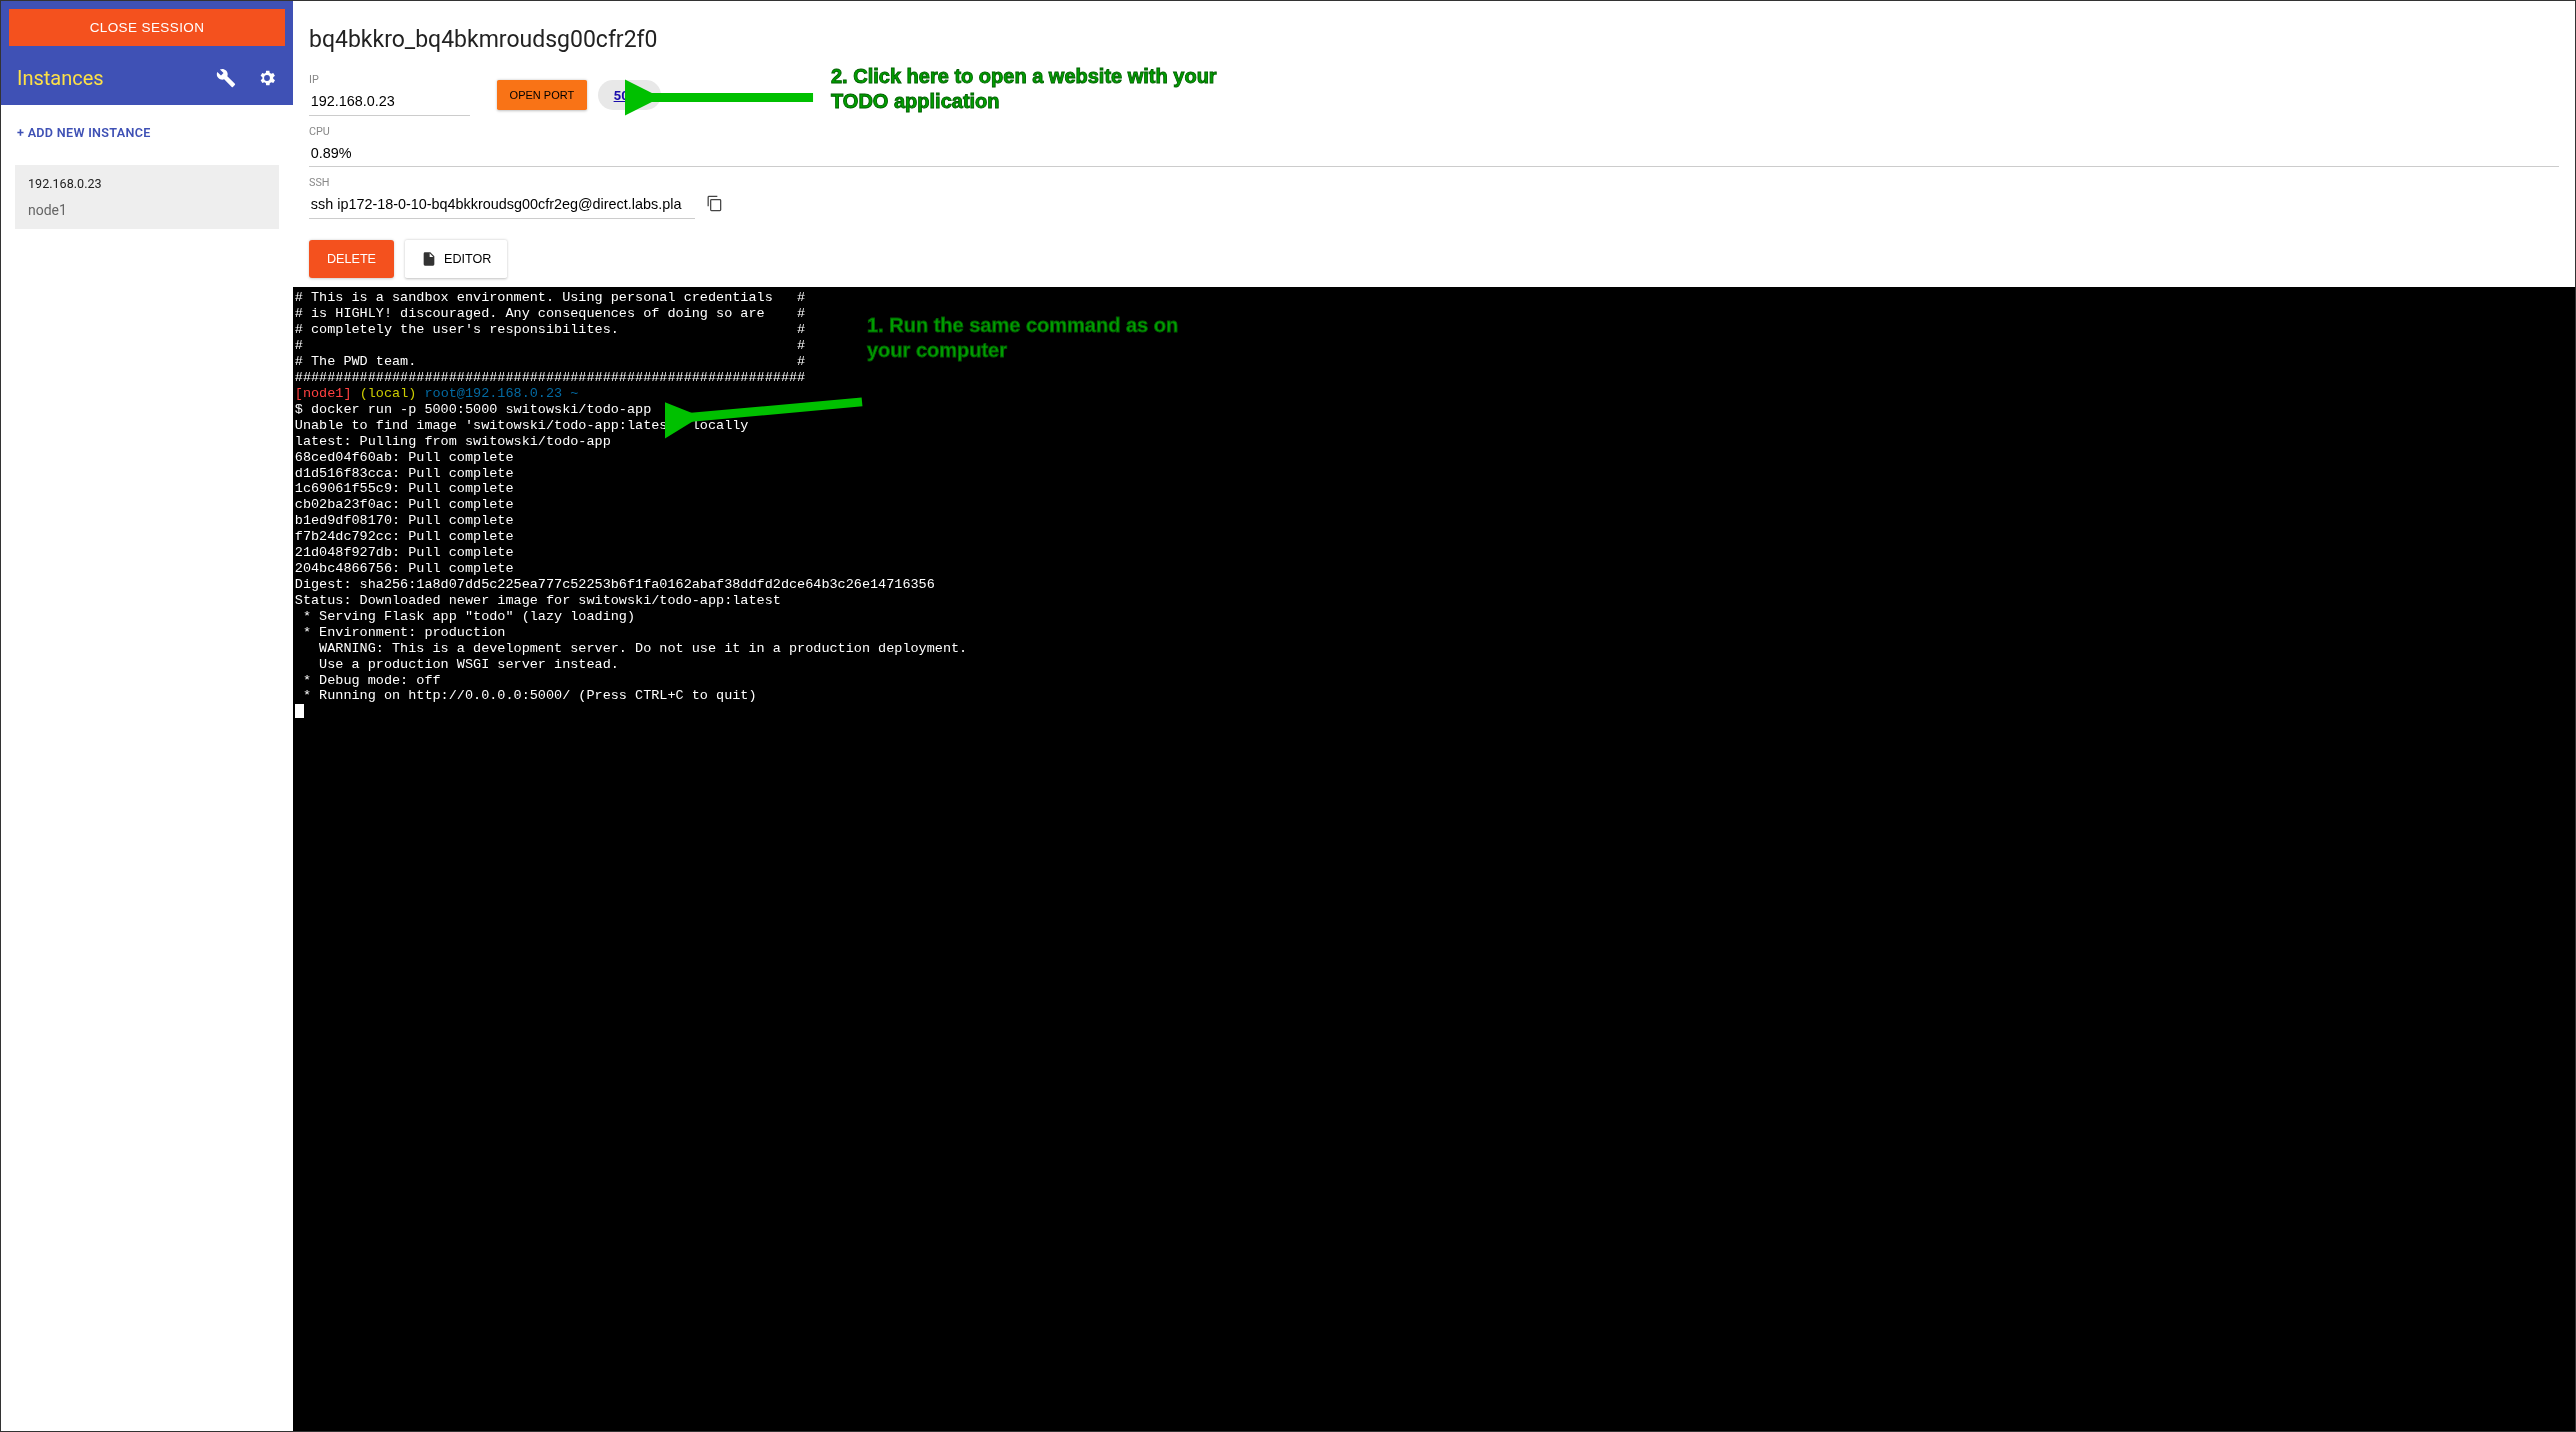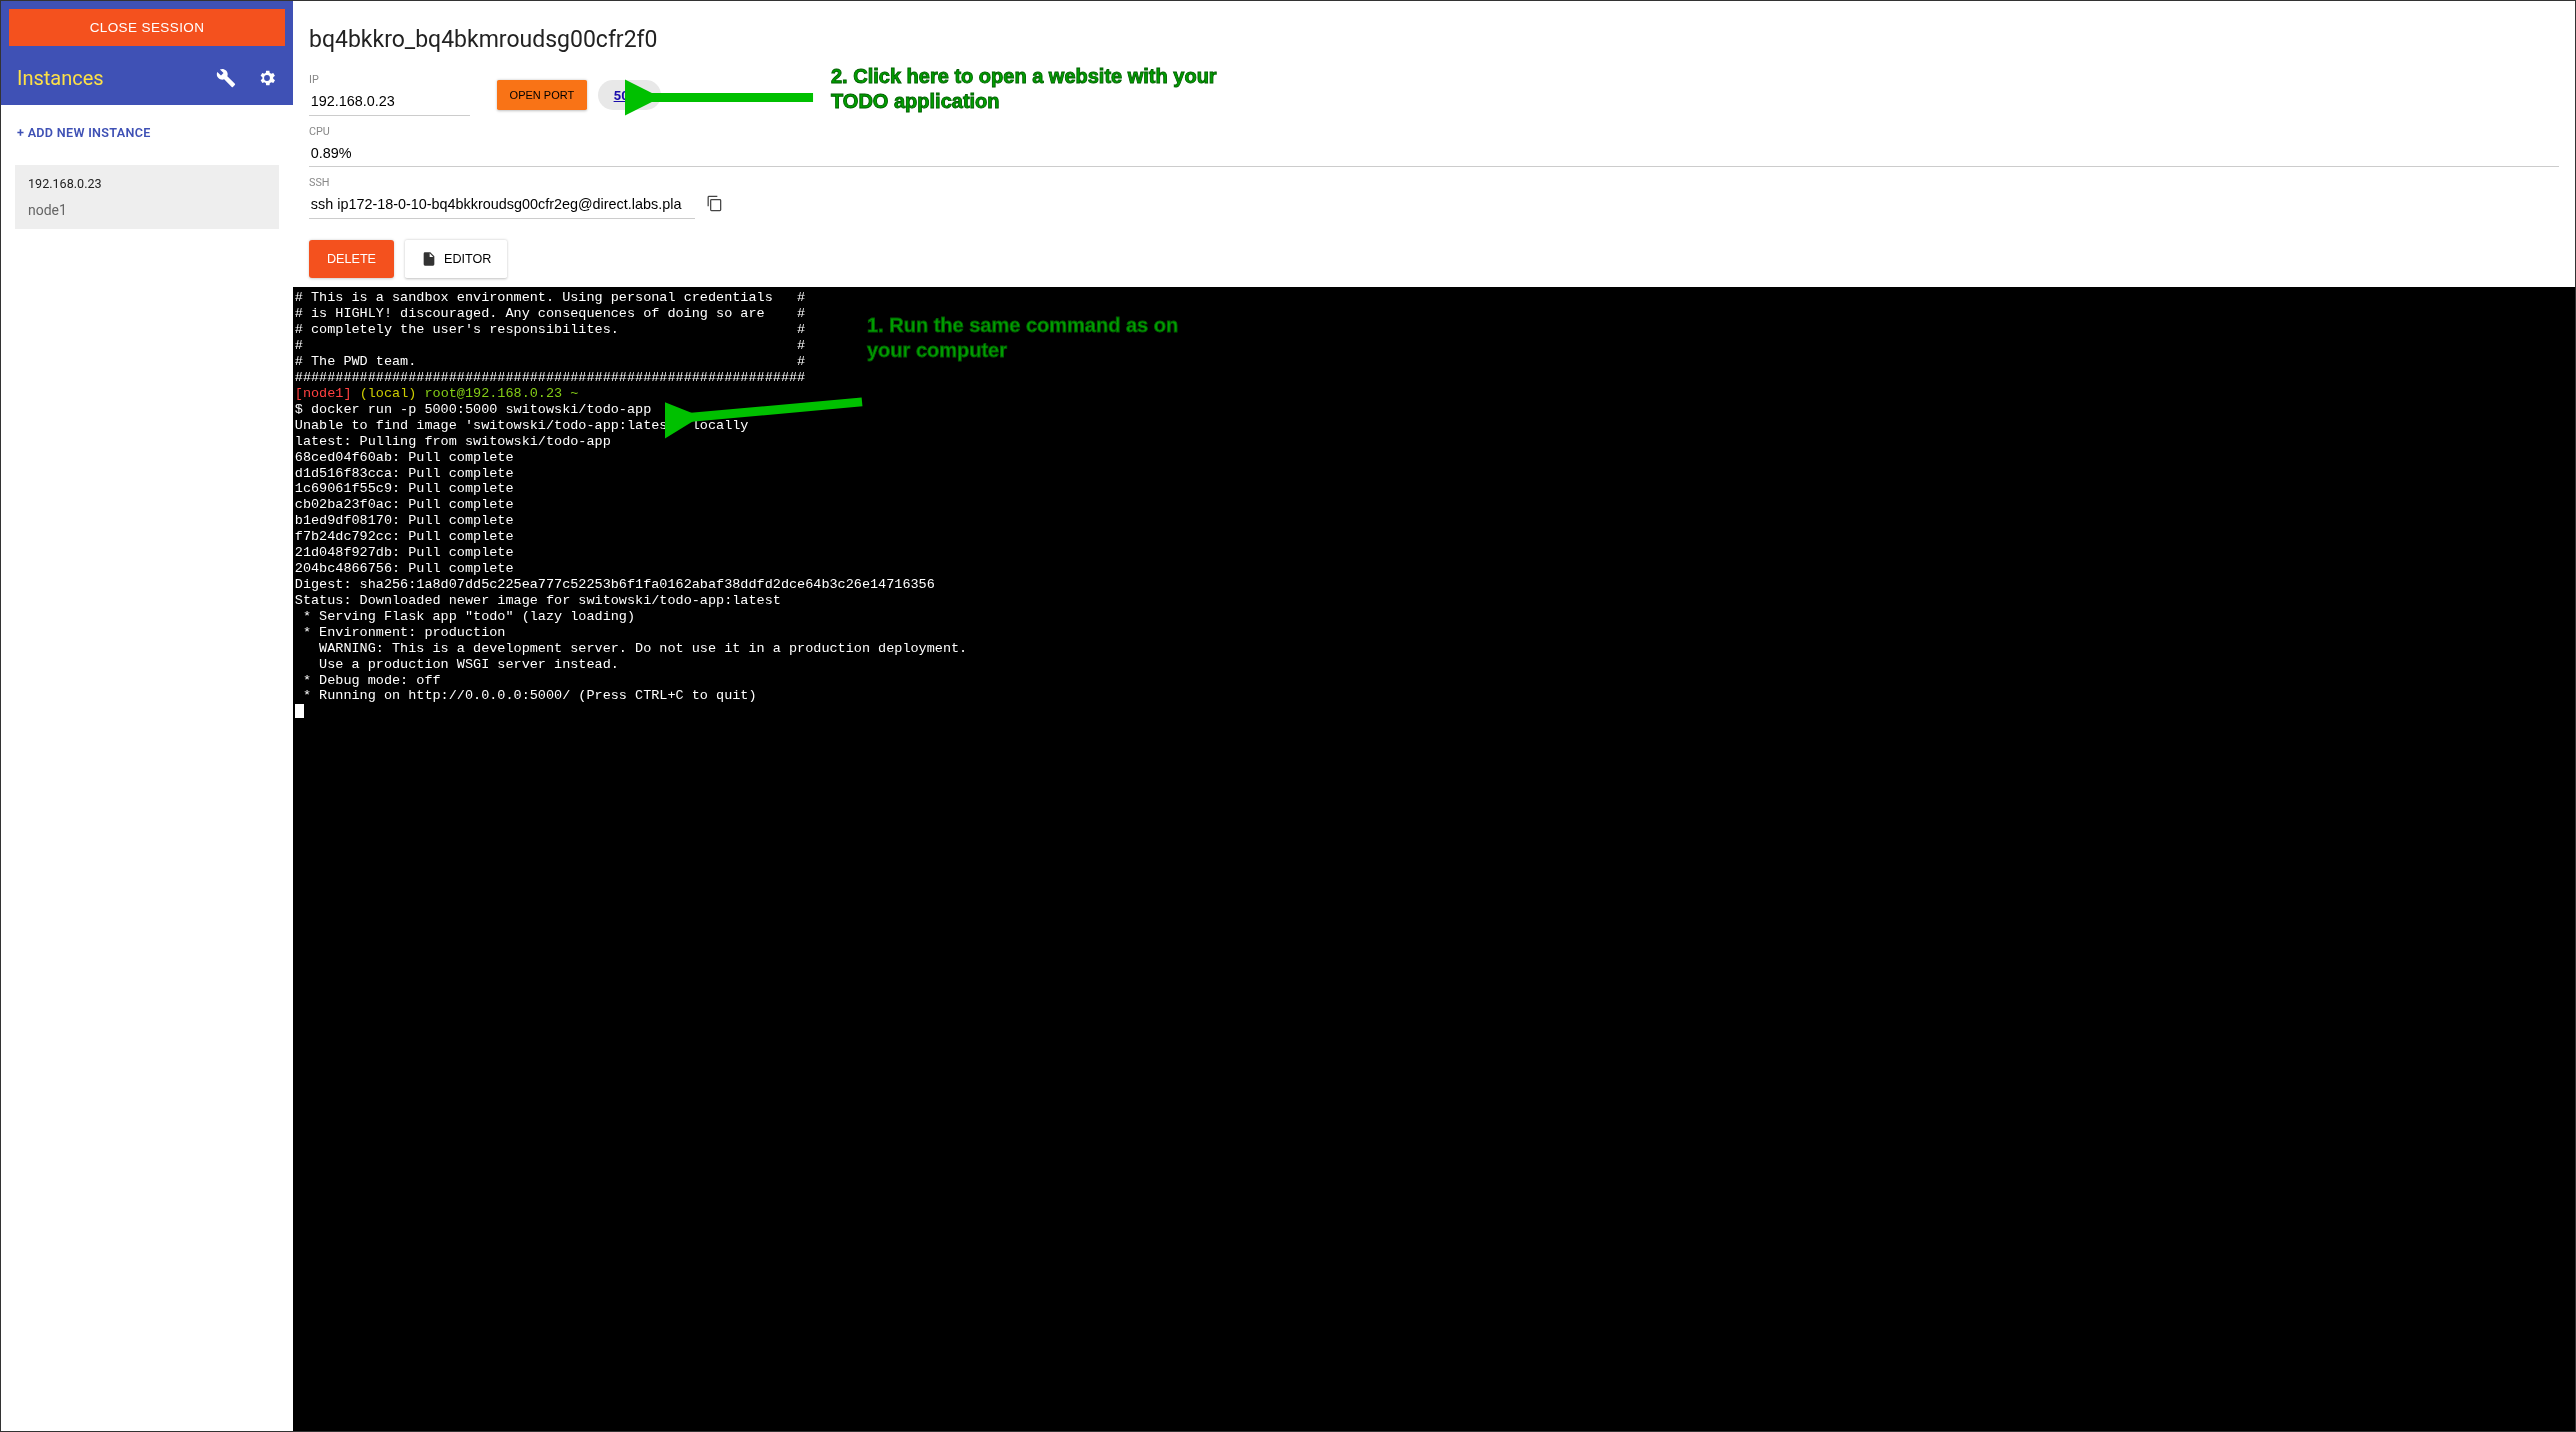--- a/index.html
+++ b/index.html
@@ -50,21 +50,21 @@
 
 
 .callout { position:absolute; font-family: Arial, sans-serif; font-weight:900; color:#00a000; font-size:20px; line-height:1.25; -webkit-text-stroke: 0.9px #006000; z-index:20; }
 .arrow { position:absolute; z-index:19; }
 .arrow svg { display:block; }
 
 
 .terminal { flex:1; background:#000; color:#fff; font-family: "Courier New", monospace; font-size:13.5px; line-height:1.18; padding: 3.6px 1.8px; overflow:auto; white-space:pre; position:relative; }
 .t-red { color:#ff4040;text-align:center; }
 .t-yel { color:#cccc00; }
-.t-cyan { color:#84cc16; }
+.t-cyan { color:#0369a1; }
 .cursor-blk { display:inline-block; width:9px; height:13.5px; background:#fff; }
 </style>
 </head>
 <body>
 
 <div class="app">
 
   <div class="sidebar">
     <div class="sb-top">
       <button class="close-btn">CLOSE SESSION</button>

